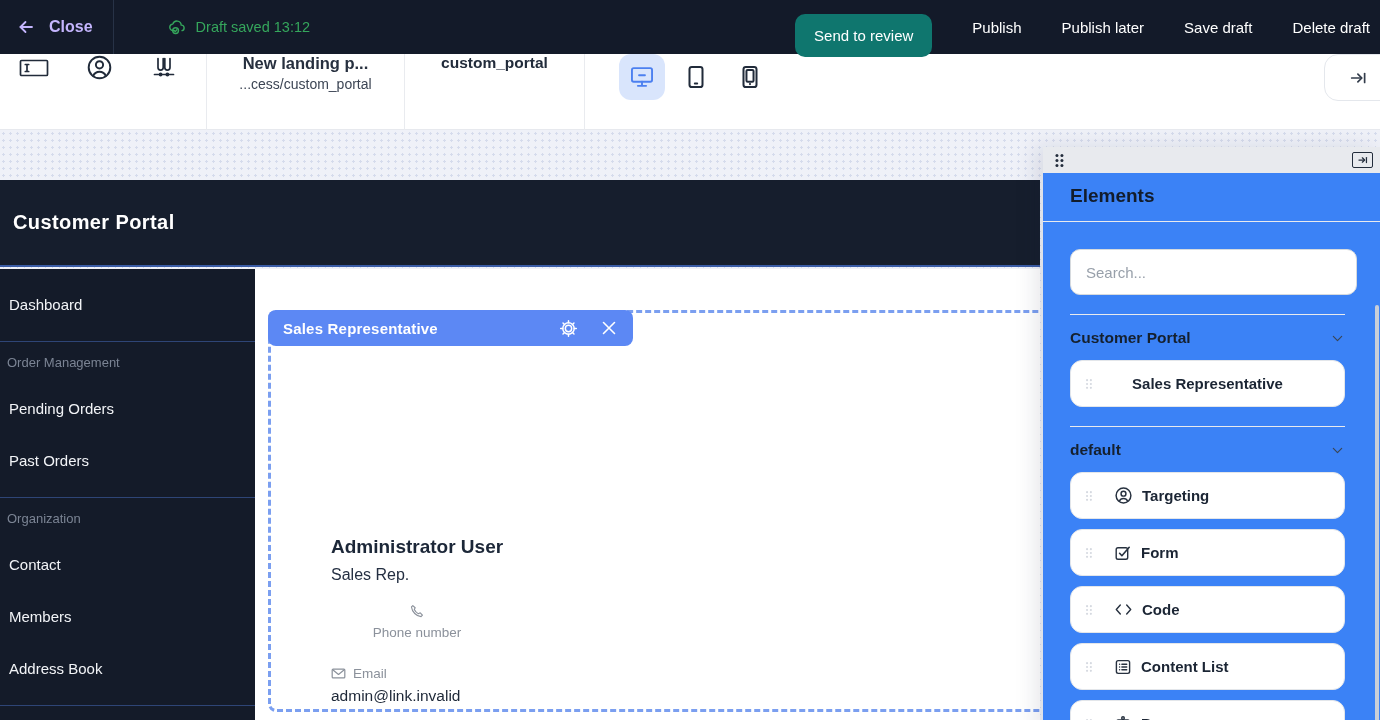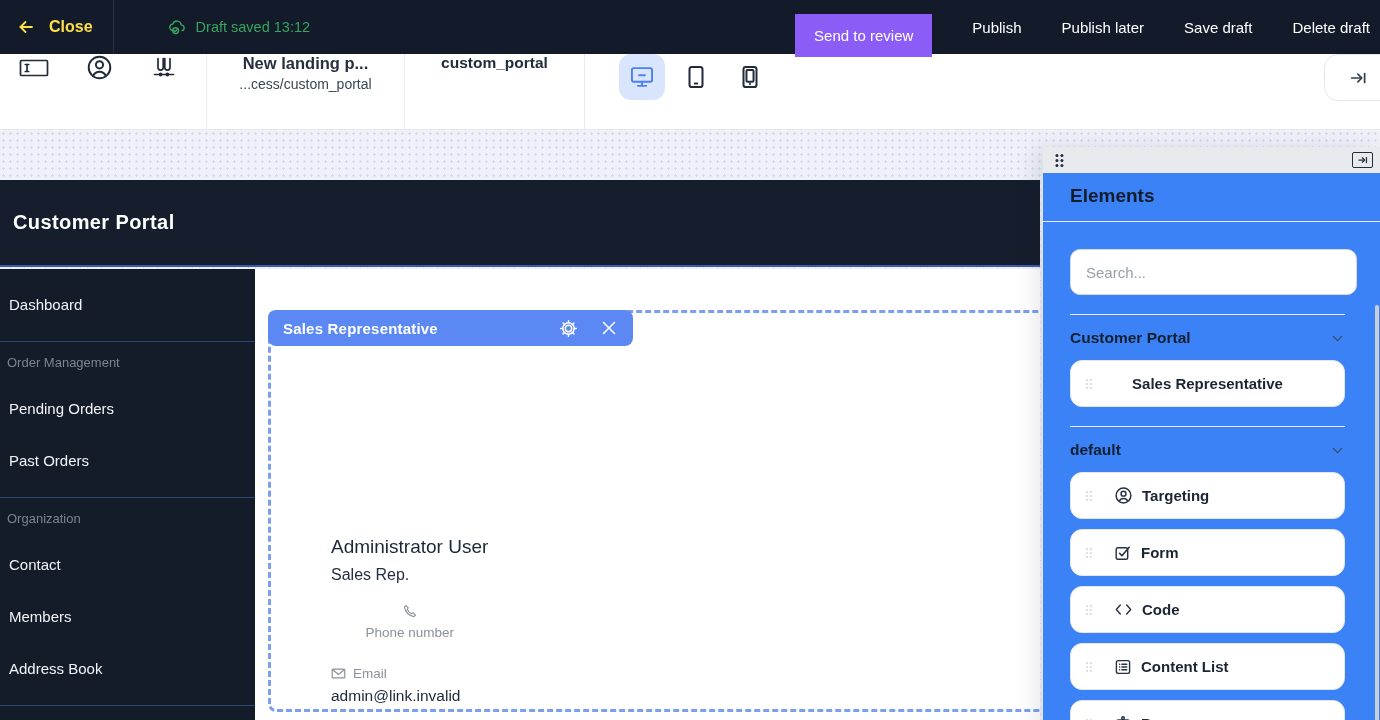--- a/index.html
+++ b/index.html
@@ -4,29 +4,29 @@
 <style>
   * { margin:0; padding:0; box-sizing:border-box; }
   html,body { width:1380px; height:720px; }
   body { font-family:"Liberation Sans", sans-serif; background:#fff; }
   .app { position:relative; width:1380px; height:720px; overflow:hidden; background:#fff; }
   svg { display:block; }
 
   
   .topbar { position:absolute; top:0; left:0; width:1380px; height:54px; background:#131a29;
             display:flex; align-items:center; z-index:20; }
-  .close-btn { display:flex; align-items:flex-end; gap:14px; padding-left:17px; color:#fde047;
+  .close-btn { display:flex; align-items:flex-end; gap:14px; padding-left:17px; color:#c4b5fd;
                font-size:16px; font-weight:600; cursor:pointer; }
   .tb-divider { width:1px; height:54px; background:#273246; margin-left:20px; }
   .app-title { color:#fff; font-size:24px; font-weight:800; letter-spacing:.3px; margin-left:31px; }
   .draft-status { display:flex; align-items:center; gap:8px; color:#35a65c; font-size:14.5px; margin-left:54px; }
   .tb-actions { margin-left:auto; display:flex; align-items:center; gap:40px; padding-right:10px; }
   .tb-action { color:#fff; font-size:15px; cursor:pointer; white-space:nowrap; background:none; border:none;
                font-family:inherit; }
-  .btn-primary { background:#8b5cf6; border-radius:0; padding:13px 19px; font-size:15px; color:#fff;
+  .btn-primary { background:#0f766e; border-radius:10px; padding:13px 19px; font-size:15px; color:#fff;
                  border:none; cursor:pointer; font-family:inherit;margin-top:16px; }
 
   
   .toolbar { position:absolute; top:54px; left:0; width:1380px; height:76px; background:#fff;
              border-bottom:1px solid #e7e9ee; display:flex; align-items:flex-start; z-index:15; }
   .tool-icons { display:flex; align-items:center; gap:37px; width:206px; padding-left:19px; }
   .tool-icon-btn { background:none; border:none; color:#212b3a; cursor:pointer; padding:0; }
   .v-div { width:1px; height:76px; background:#e9ebef; flex:none; }
   .page-block { width:197px; text-align:center; cursor:pointer; }
   .page-name { font-size:16.5px; font-weight:700; color:#27303f; }
@@ -56,21 +56,21 @@
                   overflow:hidden; z-index:2; }
 
   
   .selected-element { position:absolute; left:13px; top:41px; width:calc(100% + 30px); height:402px;
                       border:3px dashed #7b9ff0; border-radius:8px; }
   .element-label { position:absolute; left:-3px; top:-3px; width:365px; height:36px; background:#5c88f4;
                    border-radius:8px; display:flex; align-items:center; padding:0 15px; cursor:grab; }
   .element-label-text { color:#fff; font-size:15px; font-weight:700; letter-spacing:.2px; flex:1; }
   .label-icon-btn { background:none; border:none; color:#fff; cursor:pointer; padding:0; margin-left:22px; }
   .element-content { position:absolute; left:60px; top:223px; }
-  .el-name { font-size:19px; font-weight:400; color:#1c2738; }
+  .el-name { font-size:19px; font-weight:700; color:#1c2738; }
   .el-role { font-size:16px; color:#242f42; margin-top:8px; }
   .el-field { display:flex; align-items:center; gap:7px; color:#8b919b; font-size:13.5px; }
   .el-field.phone { margin-top:20px;flex-direction:column; }
   .el-field.email { margin-top:26px; }
   .el-value { font-size:15.5px; color:#1d2737; margin-top:6px; }
 
   
   .elements-panel { position:absolute; top:147px; left:1043px; width:337px; height:590px; background:#3b82f6;
                     box-shadow:-8px 0 20px rgba(20,30,60,.10); z-index:10; }
   .panel-drag-strip { height:26px; background:#e8eaee; display:flex; align-items:center;

